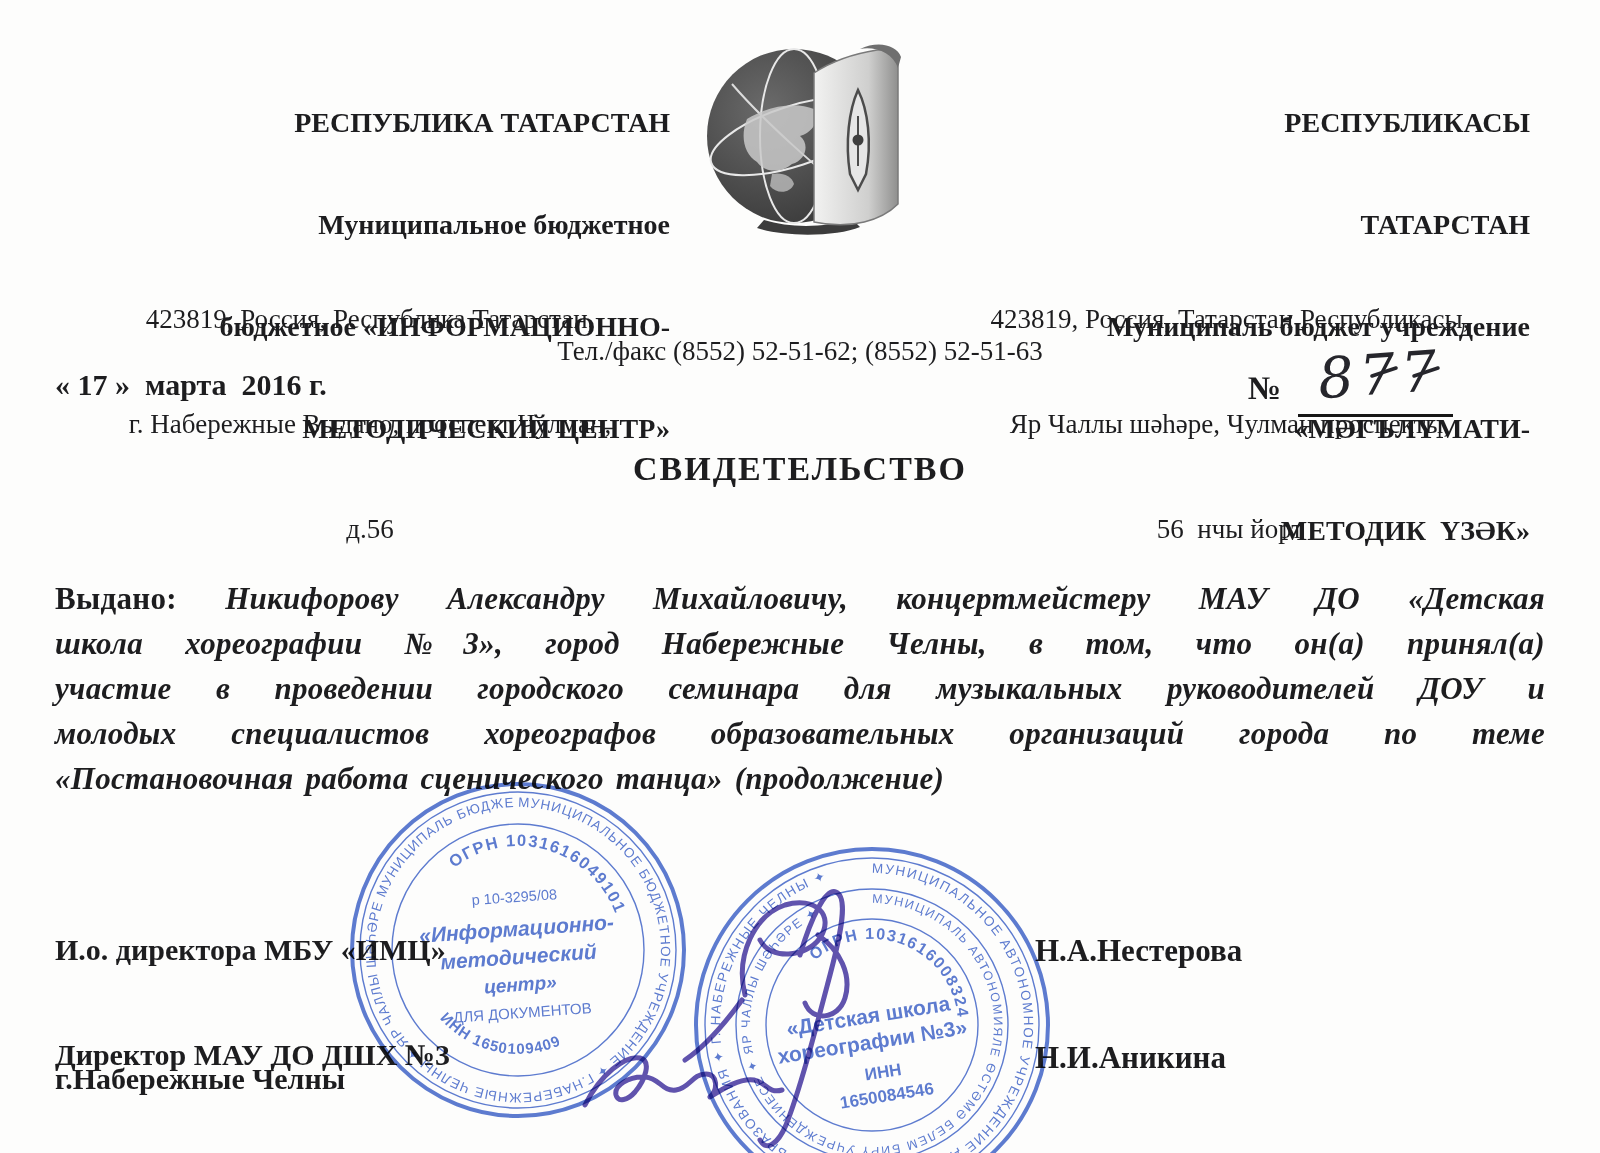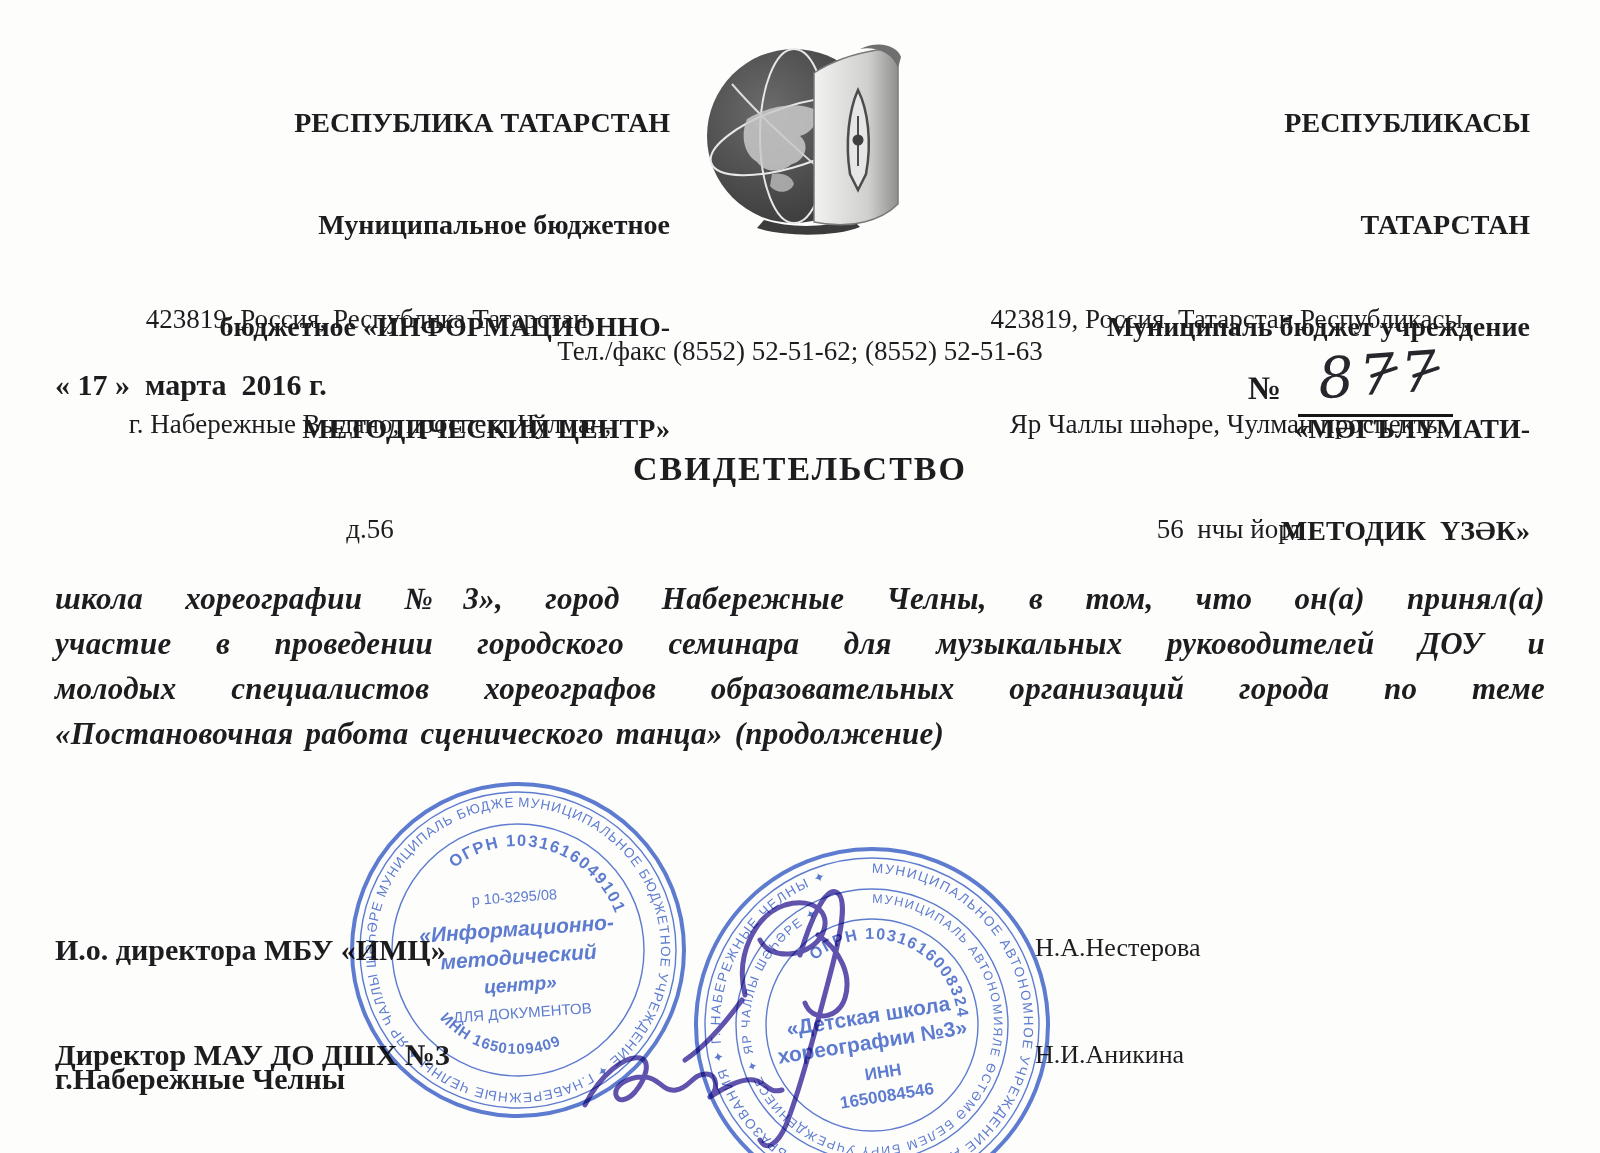--- a/index.html
+++ b/index.html
@@ -19,21 +19,21 @@
   .numline{left:1298px;top:414px;width:155px;height:3px;background:#161616;}
   
   .title{left:0;top:450px;width:1600px;text-align:center;font-size:34px;font-weight:bold;letter-spacing:2px;}
   
   .body{left:55px;top:576px;width:1490px;font-size:31px;font-weight:bold;font-style:italic;letter-spacing:.3px;word-spacing:4px;}
   .bline{line-height:45px;text-align:justify;text-align-last:justify;}
   .bline.last{text-align-last:left;}
   .bl-label{font-style:normal;}
   
   .sigtitle{font-size:30px;font-weight:bold;white-space:pre;}
-  .signame{font-size:26px;font-weight:normal;}
+  .signame{font-size:31px;font-weight:bold;}
   
   .stamp{mix-blend-mode:multiply;opacity:.82;}
   .sign{mix-blend-mode:multiply;opacity:.92;}
   .stamp text{font-family:"Liberation Sans",sans-serif;fill:#3a5fc8;}
   .nums text{font-family:"DejaVu Serif",serif;}
 </style>
 </head>
 <body>
 
 <div class="page">
@@ -102,20 +102,21 @@
   <svg class="abs nums" style="left:1292px;top:334px;" width="175" height="82" viewBox="0 0 175 82">
     <text x="26" y="60" font-size="56" font-style="italic" letter-spacing="6" fill="#26262c" transform="rotate(-4 87 41)">877</text>
     <line x1="80" y1="42" x2="104" y2="34" stroke="#26262c" stroke-width="3.5" stroke-linecap="round"></line>
     <line x1="122" y1="42" x2="146" y2="34" stroke="#26262c" stroke-width="3.5" stroke-linecap="round"></line>
   </svg>
   <div class="abs numline"></div>
 
   <div class="abs title">СВИДЕТЕЛЬСТВО</div>
 
   <div class="abs body">
+    <div class="bline"><span class="bl-label">Выдано:</span><span> Никифорову Александру Михайловичу, концертмейстеру МАУ ДО «Детская</span></div>
     <div class="bline">школа хореографии №3», город Набережные Челны, в том, что он(а) принял(а)</div>
     <div class="bline">участие в проведении городского семинара для музыкальных руководителей ДОУ и</div>
     <div class="bline">молодых специалистов хореографов образовательных организаций города по теме</div>
     <div class="bline last">«Постановочная работа сценического танца» (продолжение)</div>
   </div>
 
   <div class="abs sigtitle" style="left:55px;top:933px;">И.о. директора МБУ «ИМЦ»</div>
   <div class="abs signame" style="left:1035px;top:933px;">Н.А.Нестерова</div>
   <div class="abs sigtitle" style="left:55px;top:1018px;margin-top:20px;">Директор МАУ ДО ДШХ №3</div>
   <div class="abs sigtitle" style="left:55px;top:1062px;">г.Набережные Челны</div>

